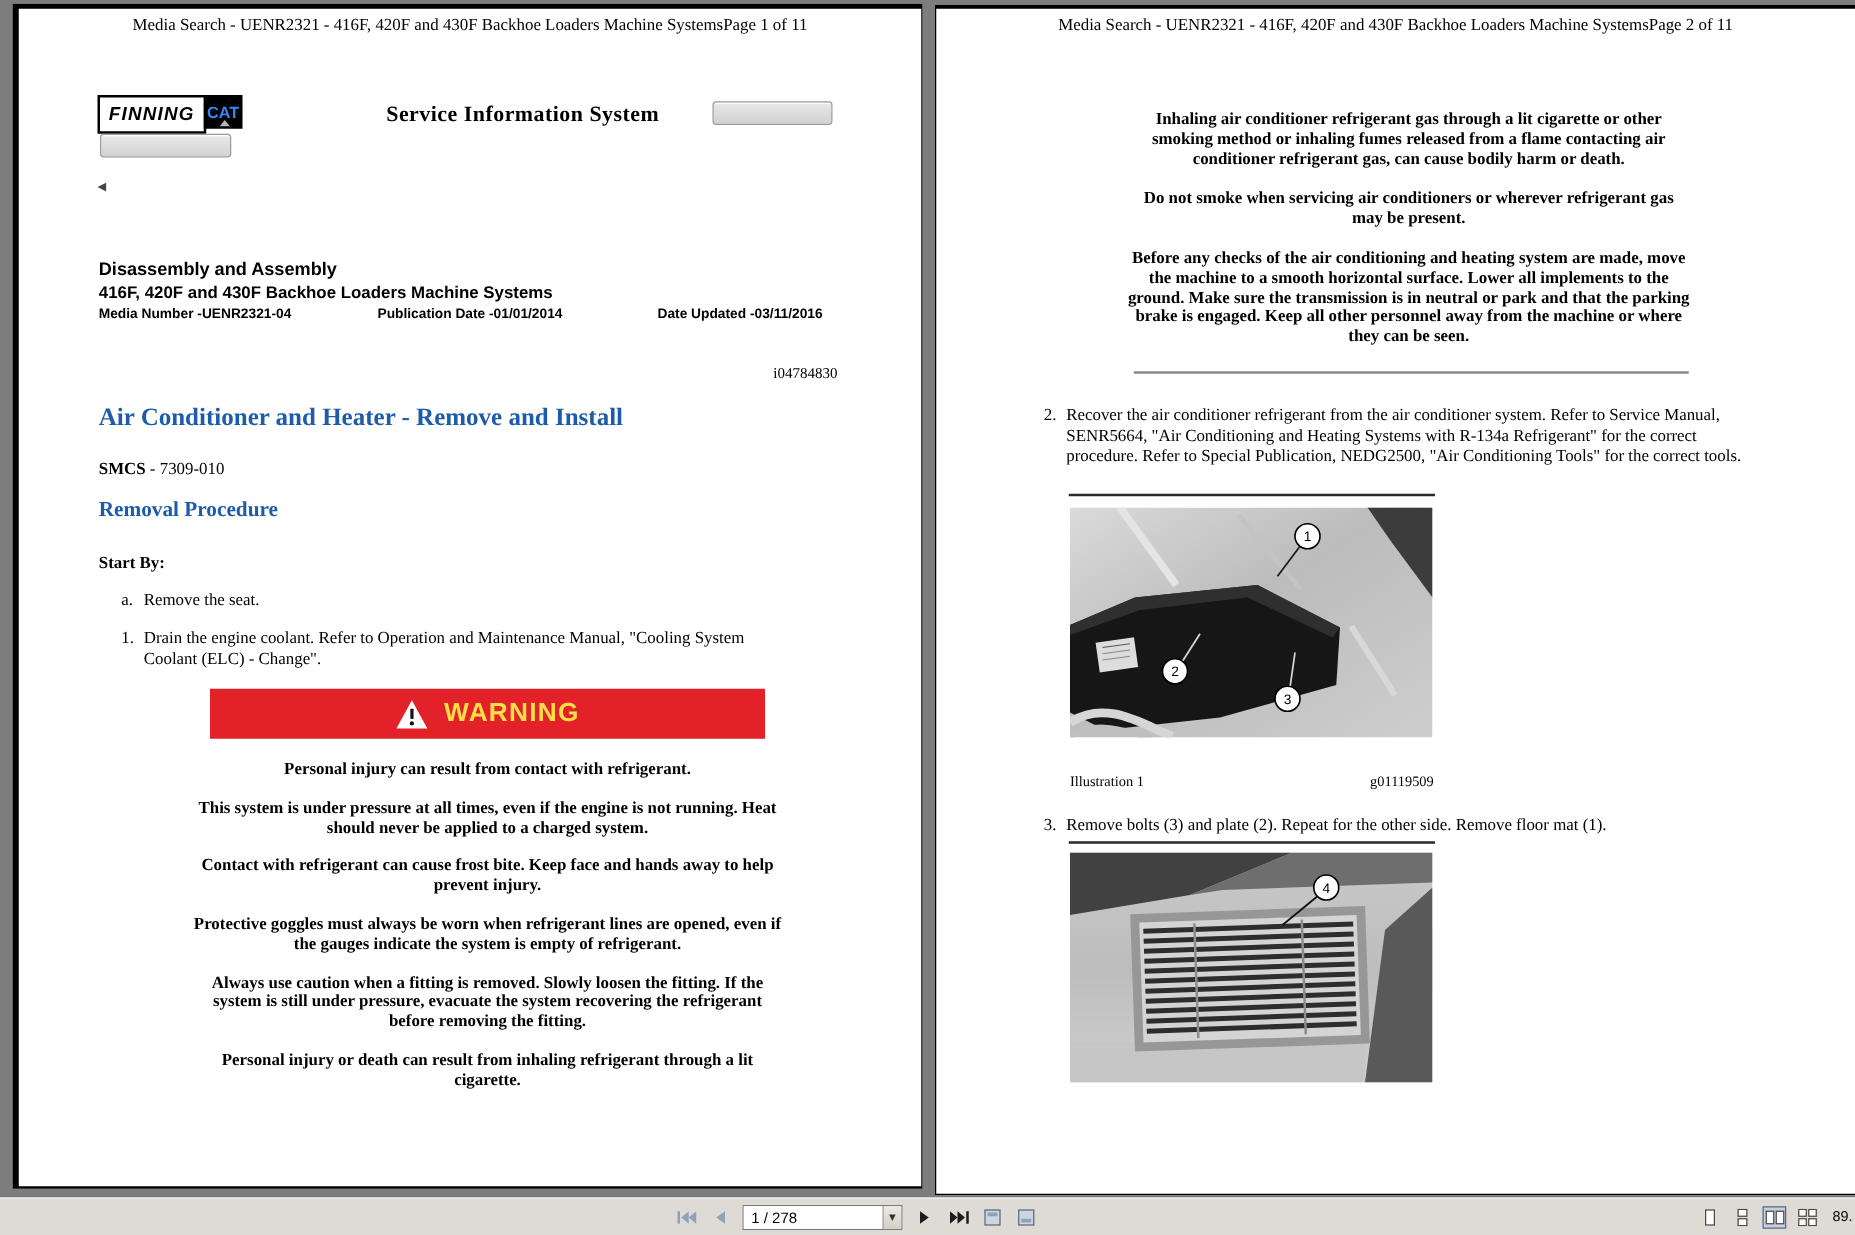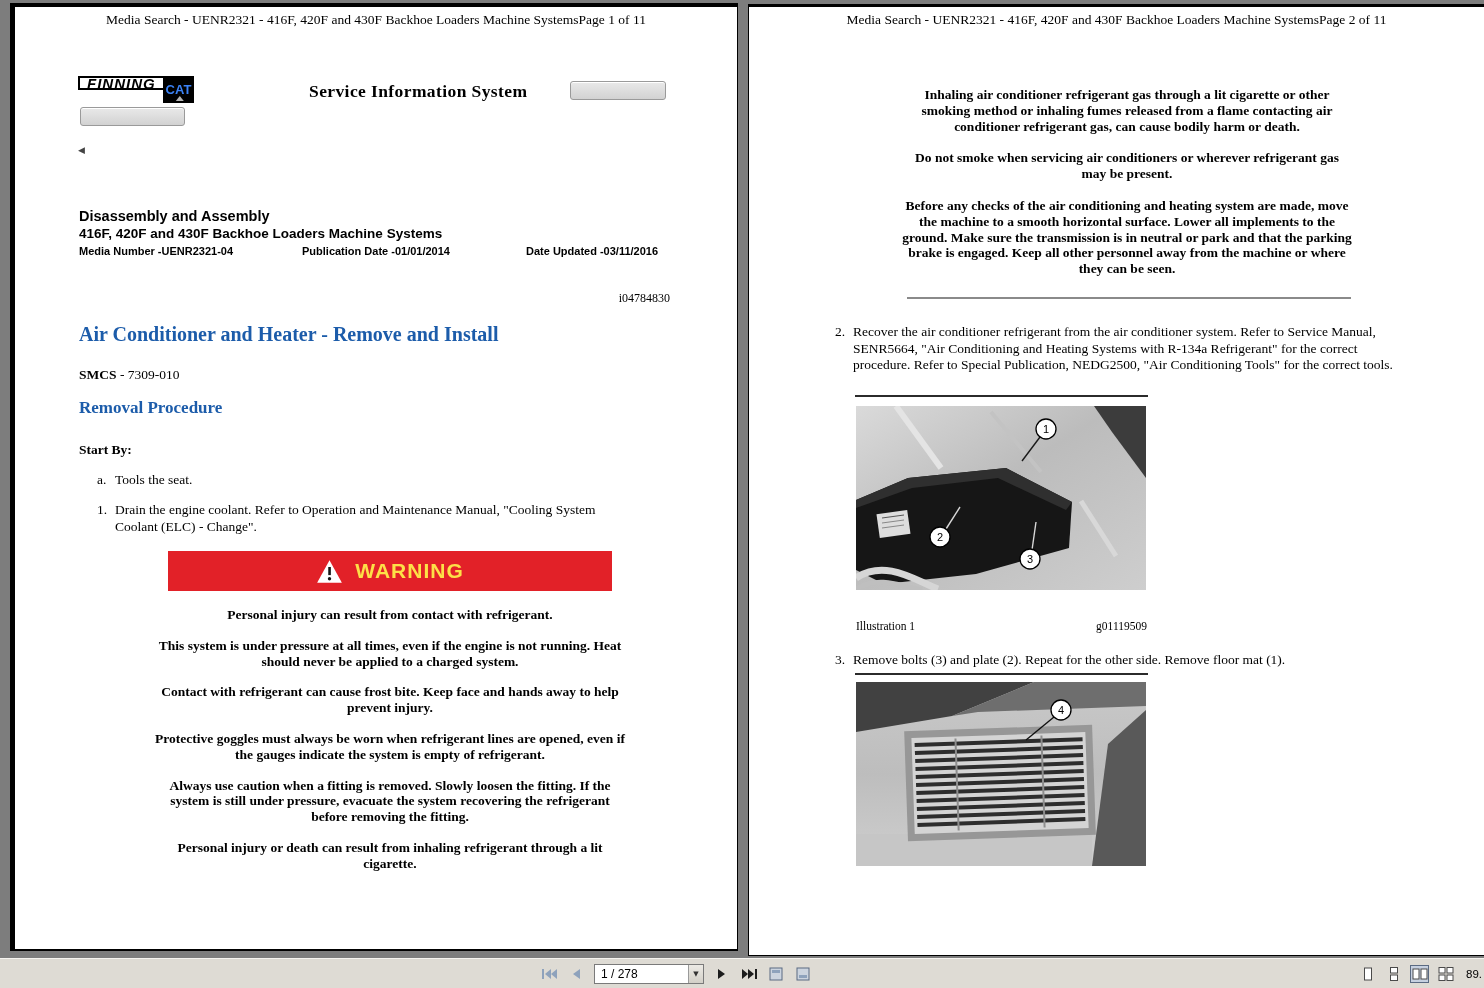--- a/index.html
+++ b/index.html
@@ -6,21 +6,21 @@
   html,body { background:#555; }
   .viewer { position:relative; width:1484px; height:988px; background:var(--viewer_bg,#7d7d7d); overflow:hidden; font-family:"Liberation Serif",serif; color:#000; }
 
   .page { position:absolute; background:#fff; }
   #pageLeft  { left:10px; top:3px; width:728px; height:948px; border:solid #000; border-width:4px 1px 2px 5px; }
   #pageRight { left:748px; top:4px; width:736px; height:952px; border:solid #000; border-width:3px 0 1px 1px; }
 
   .pg-header { position:absolute; top:5px; left:0; width:100%; display:flex; justify-content:center; font-size:13.5px; white-space:nowrap; }
 
   
-  .finning-box { position:absolute; left:63px; top:69px; height:14px; display:flex; align-items:center; padding:0 7px; border:2px solid #000; background:#fff; font-family:"Liberation Sans",sans-serif; font-weight:bold; font-style:italic; font-size:15px; letter-spacing:1px; }
+  .finning-box { position:absolute; left:63px; top:69px; height:31px; display:flex; align-items:center; padding:0 7px; border:2px solid #000; background:#fff; font-family:"Liberation Sans",sans-serif; font-weight:bold; font-style:italic; font-size:15px; letter-spacing:1px; }
   .cat-box { position:absolute; left:148px; top:69px; width:31px; height:27px; background:#000; color:#3b82f6; display:flex; align-items:center; justify-content:center; font-family:"Liberation Sans",sans-serif; font-weight:bold; font-size:13px; }
   .cat-tri { position:absolute; left:50%; bottom:2px; transform:translateX(-40%); width:0; height:0; border-left:4px solid transparent; border-right:4px solid transparent; border-bottom:5px solid #b5b5b5; }
   .sis-title { position:absolute; left:294px; top:74px; font-size:17.5px; font-weight:bold; letter-spacing:0.4px; }
   .gray-ctrl { position:absolute; height:19px; background:linear-gradient(#e9e9e9,#d2d2d2); border:1px solid #9a9a9a; border-radius:3px; box-shadow:inset 0 1px 0 #fff; }
   #ctrlRight { left:555px; top:74px; width:96px; }
   #ctrlLeft2 { left:65px; top:100px; width:105px; }
   .cursor-glyph { position:absolute; left:63px; top:138px; font-size:9px; color:#444; font-family:"DejaVu Sans",sans-serif; }
 
   .doc-type  { position:absolute; left:64px; top:201px; font-family:"Liberation Sans",sans-serif; font-weight:bold; font-size:14.5px; }
   .doc-model { position:absolute; left:64px; top:219px; font-family:"Liberation Sans",sans-serif; font-weight:bold; font-size:13.5px; }
@@ -57,21 +57,21 @@
   #rule1 { top:388px; } #rule2 { top:666px; }
   .photo { position:absolute; left:107px; width:290px; height:184px; }
   #photo1 { top:399px; } #photo2 { top:675px; }
   .photo svg { width:100%; height:100%; display:block; }
   .caption-row { position:absolute; left:107px; top:613px; width:291px; display:flex; justify-content:space-between; font-size:11.5px; }
 
   
   .toolbar { position:absolute; left:0; bottom:0; width:100%; height:30px; background:var(--toolbar_bg,#dedbd4); border-top:1px solid #f6f4f0; }
   .nav-cluster { position:absolute; left:540px; top:0; height:30px; display:flex; align-items:center; gap:9px; }
   .tb-btn { display:flex; align-items:center; justify-content:center; width:18px; height:18px; cursor:default; }
-  .page-combo { display:flex; align-items:stretch; width:110px; height:20px; border:1px solid #7a7a7a; background:#fff; }
+  .page-combo { display:flex; align-items:stretch; width:128px; height:20px; border:1px solid #7a7a7a; background:#fff; }
   .page-combo input { flex:1; border:0; outline:0; font-family:"Liberation Sans",sans-serif; font-size:12px; padding-left:6px; width:80px; background:#fff; }
   .combo-arrow { width:15px; display:flex; align-items:center; justify-content:center; background:linear-gradient(#eceae5,#d3d0c8); border-left:1px solid #9a9a9a; font-size:7px; color:#333; font-family:"DejaVu Sans",sans-serif; }
   .right-cluster { position:absolute; right:2px; top:0; height:30px; display:flex; align-items:center; gap:7px; }
   .layout-ico { width:19px; height:18px; display:flex; align-items:center; justify-content:center; border:1px solid transparent; }
   .layout-ico.selected { background:#c6d0e0; border:1px solid #5a6a82; }
   .zoom-label { font-family:"Liberation Sans",sans-serif; font-size:11.5px; margin-left:4px; white-space:nowrap; }
 </style>
 </head>
 <body>
 
@@ -106,21 +106,21 @@
 
     <h1 class="article-title">Air Conditioner and Heater - Remove and Install</h1>
     <div class="smcs-line">
       <b>SMCS</b><span> - 7309-010</span>
     </div>
     <h2 class="section-title">Removal Procedure</h2>
     <div class="start-by">Start By:</div>
 
     <div class="step" id="stepA">
       <span class="marker">a.</span>
-      <span class="stext">Tools the seat.</span>
+      <span class="stext">Remove the seat.</span>
     </div>
     <div class="step" id="step1">
       <span class="marker">1.</span>
       <span class="stext">Drain the engine coolant. Refer to Operation and Maintenance Manual, "Cooling System Coolant (ELC) - Change".</span>
     </div>
 
     <div class="warn-banner">
       <svg viewBox="0 0 24 22">
         <polygon points="12,1 23,21 1,21" fill="#ffffff"></polygon>
         <rect x="10.9" y="7" width="2.3" height="7.2" fill="#141414"></rect>

